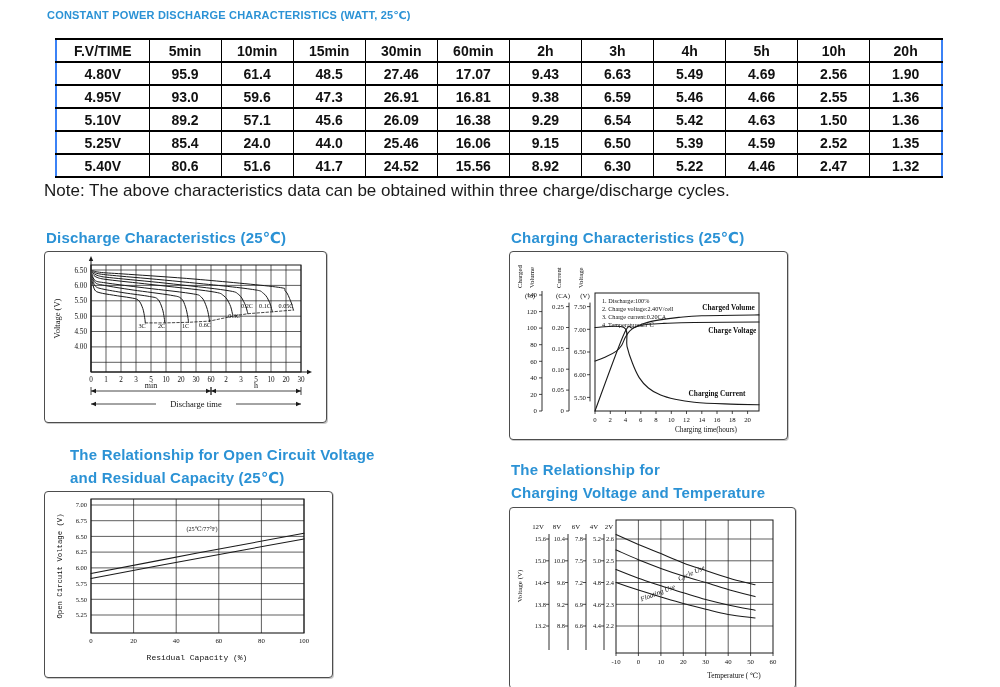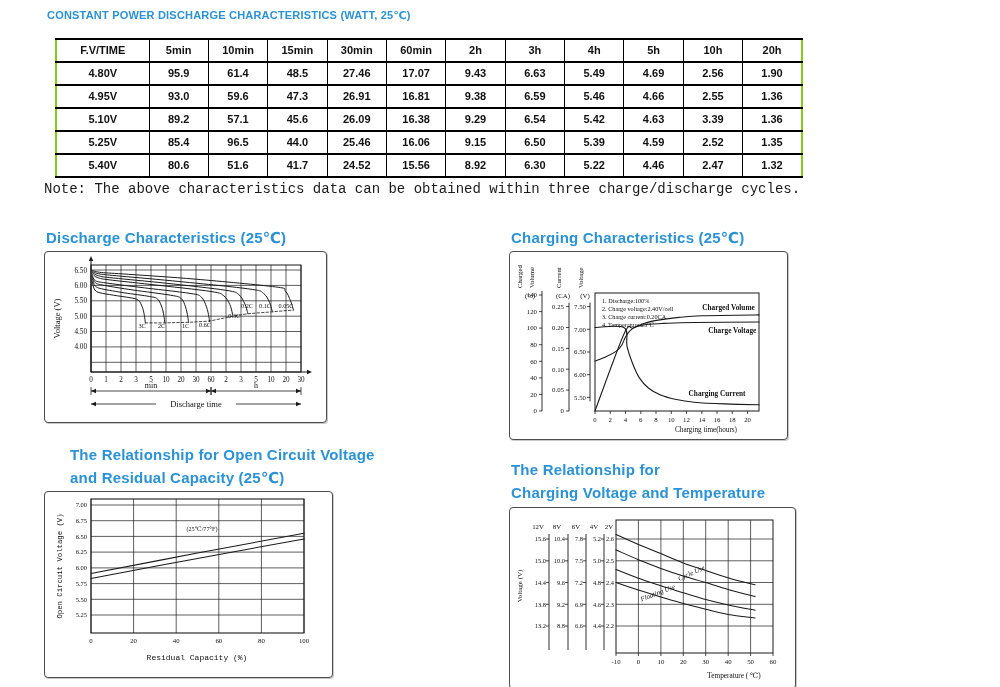--- a/index.html
+++ b/index.html
@@ -5,23 +5,23 @@
   :root{ --heading:#2b92d5; --ink:#1a1a1a; }
   html,body{margin:0;padding:0;background:#fff;}
   .page{position:relative;width:1000px;height:687px;background:#fff;overflow:hidden;
         font-family:"Liberation Sans","DejaVu Sans",sans-serif;color:var(--ink);}
   .main-title{position:absolute;left:47px;top:9px;font-size:11px;font-weight:700;color:var(--heading);letter-spacing:.2px;}
   .sec-title{position:absolute;font-size:15px;font-weight:700;color:var(--heading);letter-spacing:.2px;line-height:23px;}
   #t-discharge{left:46px;top:226px;}
   #t-charging{left:511px;top:226px;}
   #t-ocv{left:46px;top:443px;margin-left:24px;}
   #t-cvt{left:511px;top:458px;}
-  .note{position:absolute;left:44px;top:181px;font-size:14px;font-weight:500;font-family:Liberation Mono, monospace;}
-  table.cp{position:absolute;left:55px;top:38px;width:748px;border-collapse:collapse;table-layout:fixed;
-           font-size:11px;font-weight:700;border:2px solid #84cc16;}
+  .note{position:absolute;left:44px;top:181px;font-size:17px;font-weight:500;}
+  table.cp{position:absolute;left:55px;top:38px;width:888px;border-collapse:collapse;table-layout:fixed;
+           font-size:14px;font-weight:700;border:2px solid #3b82f6;}
   table.cp th,table.cp td{border-left:1px solid #000;border-right:1px solid #000;border-top:2px solid #000;
            border-bottom:2px solid #000;height:21px;padding:0;text-align:center;line-height:1;color:#111;}
   .chartbox{position:absolute;background:#fff;border:1px solid #4d4d4d;border-radius:4px;box-shadow:1px 1px 0 #c9c9c9;}
   #chart-discharge{left:44px;top:251px;width:281px;height:170px;}
   #chart-charging{left:509px;top:251px;width:277px;height:187px;}
   #chart-ocv{left:44px;top:491px;width:287px;height:185px;}
   #chart-cvt{left:509px;top:507px;width:285px;height:180px;}
   svg text{font-family:"Liberation Serif","DejaVu Serif",serif;fill:#111;}
   svg text.mono{font-family:"Liberation Mono","DejaVu Sans Mono",monospace;}
 </style>
@@ -95,27 +95,27 @@
           <td>5.10V</td>
           <td>89.2</td>
           <td>57.1</td>
           <td>45.6</td>
           <td>26.09</td>
           <td>16.38</td>
           <td>9.29</td>
           <td>6.54</td>
           <td>5.42</td>
           <td>4.63</td>
-          <td>3.39</td>
+          <td>1.50</td>
           <td>1.36</td>
         </tr>
         <tr>
           <td>5.25V</td>
           <td>85.4</td>
-          <td>96.5</td>
+          <td>24.0</td>
           <td>44.0</td>
           <td>25.46</td>
           <td>16.06</td>
           <td>9.15</td>
           <td>6.50</td>
           <td>5.39</td>
           <td>4.59</td>
           <td>2.52</td>
           <td>1.35</td>
         </tr>

